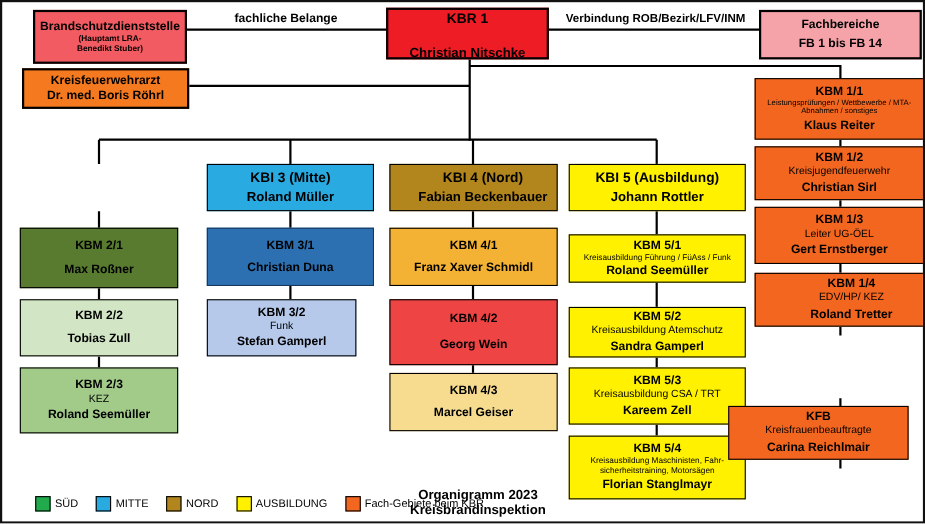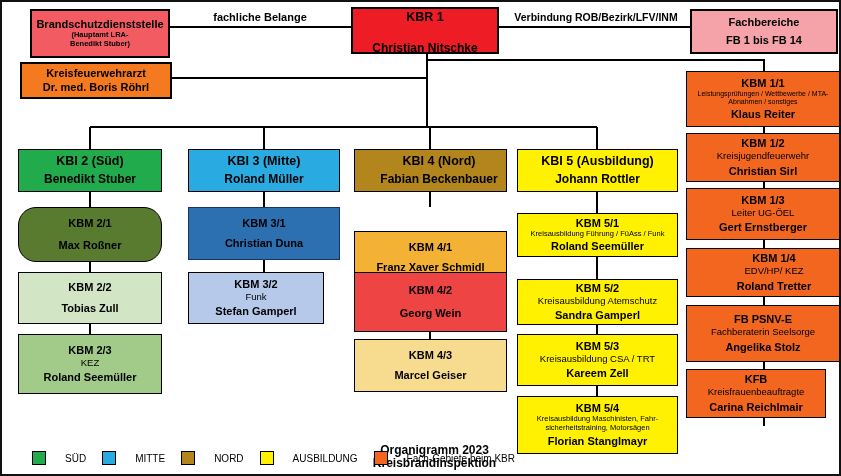--- a/index.html
+++ b/index.html
@@ -24,36 +24,36 @@
   .sub-sm{font-size:7.5px;line-height:1.15;}
   .sub-xs{font-size:7px;line-height:1.2;}
   .edge-label{position:absolute;font-weight:bold;font-size:11px;text-align:center;}
   
   .c-brand{background:#f25b61;}
   .c-red{background:#ee1c25;gap:16px;}
   .c-pink{background:#f5a3a8;}
   .c-korange{background:#f5791f;}
   .c-orange{background:#f2661f;}
   .c-g1{background:#21ab4d;}
-  .c-g2{background:#587b2f;border-radius:18px;}
+  .c-g2{background:#587b2f;}
   .c-g3{background:#d2e5c4;}
   .c-g4{background:#a2cb8a;}
   .c-b1{background:#29abe2;}
   .c-b2{background:#2d70b2;border-color:#17365d;}
   .c-b3{background:#b6c9ea;}
   .c-y1{background:#b2861d;}
-  .c-y2{background:#f3b233;margin-top:24px;}
+  .c-y2{background:#f3b233;}
   .c-y3{background:#ef4444;}
   .c-y4{background:#f7dc90;}
   .c-yel{background:#fff100;}
   
   .diagram-title{position:absolute;left:330px;top:442px;width:205px;text-align:center;
     font-weight:bold;font-size:12px;line-height:1.05;}
   .legend{position:absolute;left:30px;top:449px;display:flex;align-items:center;gap:16px;font-size:10px;}
-  .legend-item{display:flex;align-items:center;gap:19px;}
+  .legend-item{display:flex;align-items:center;gap:4px;}
   .sw{width:12px;height:12px;border:1px solid #000;display:inline-block;}
 </style>
 </head>
 <body>
 
 <div id="canvas">
 
   <svg class="wires" width="841" height="476">
     <g stroke="#000" stroke-width="2" fill="none">
 
@@ -115,24 +115,20 @@
   <div class="box bd2 c-pink gap" style="left:688px;top:7px;width:148px;height:45px;">
     <div class="t">Fachbereiche</div>
     <div class="n">FB 1 bis FB 14</div>
   </div>
 
   <div class="box bd2 c-korange gap" style="left:18px;top:60px;width:152px;height:37px;">
     <div class="t">Kreisfeuerwehrarzt</div>
     <div class="n">Dr. med. Boris Röhrl</div>
   </div>
 
-  <div class="box c-g1 gap" style="left:16px;top:147px;width:144px;height:43px;">
-    <div class="t-lg">KBI 2 (Süd)</div>
-    <div class="n-lg">Benedikt Stuber</div>
-  </div>
   <div class="box c-g2 gap" style="left:16px;top:205px;width:144px;height:55px;">
     <div class="t">KBM 2/1</div>
     <div class="n">Max Roßner</div>
   </div>
   <div class="box c-g3 gap" style="left:16px;top:270px;width:144px;height:52px;">
     <div class="t">KBM 2/2</div>
     <div class="n">Tobias Zull</div>
   </div>
   <div class="box c-g4" style="left:16px;top:332px;width:144px;height:60px;">
     <div class="t">KBM 2/3</div>
@@ -209,26 +205,21 @@
   <div class="box c-orange" style="left:684px;top:186px;width:154px;height:52px;">
     <div class="t">KBM 1/3</div>
     <div class="sub">Leiter UG-ÖEL</div>
     <div class="n" style="margin-top:3px;">Gert Ernstberger</div>
   </div>
   <div class="box c-orange" style="left:684px;top:246px;width:176px;height:49px;">
     <div class="t">KBM 1/4</div>
     <div class="sub">EDV/HP/ KEZ</div>
     <div class="n" style="margin-top:3px;">Roland Tretter</div>
   </div>
-  <div class="box c-orange" style="left:684px;top:303px;width:154px;height:57px;">
-    <div class="t">FB PSNV-E</div>
-    <div class="sub">Fachberaterin Seelsorge</div>
-    <div class="n" style="margin-top:3px;">Angelika Stolz</div>
-  </div>
-  <div class="box c-orange" style="left:684px;top:367px;width:140px;height:49px;">
+  <div class="box c-orange" style="left:660px;top:367px;width:164px;height:49px;">
     <div class="t">KFB</div>
     <div class="sub">Kreisfrauenbeauftragte</div>
     <div class="n" style="margin-top:3px;">Carina Reichlmair</div>
   </div>
 
   <div class="diagram-title">
     <div>Organigramm 2023</div>
     <div>Kreisbrandinspektion</div>
   </div>
 

